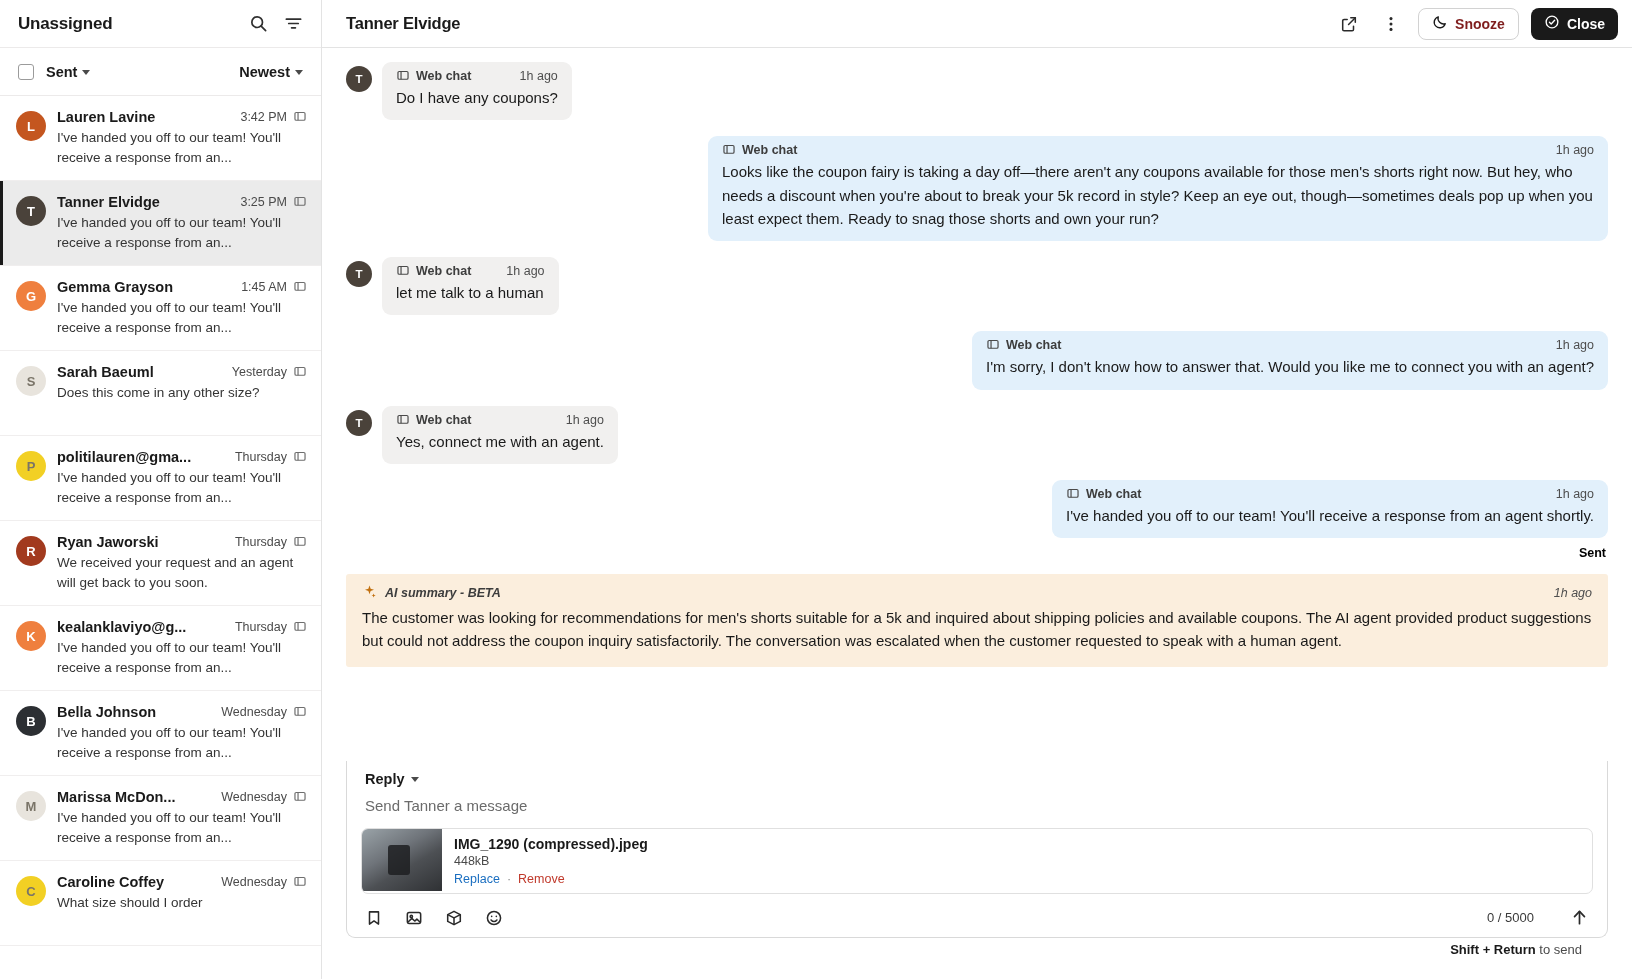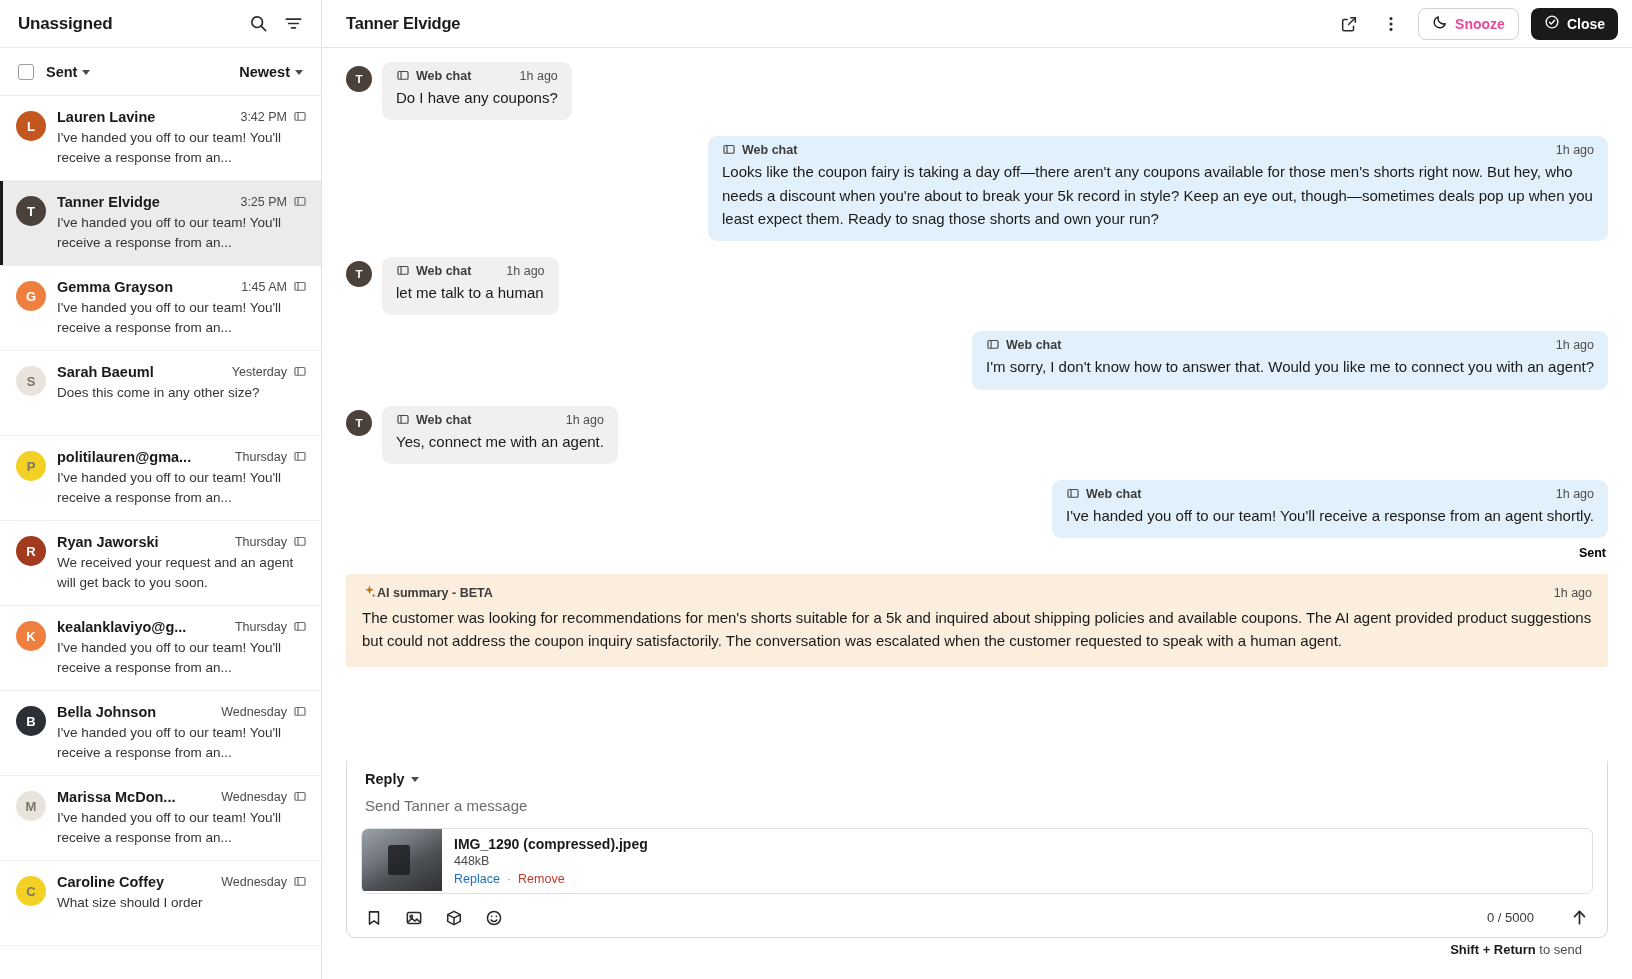--- a/index.html
+++ b/index.html
@@ -132,21 +132,21 @@
     gap: 12px;
   }
   .conv-title { font-size: 16.5px; font-weight: 700; flex: 1; letter-spacing: -0.2px; }
   .btn {
     display: inline-flex; align-items: center; gap: 7px;
     height: 32px; padding: 0 13px;
     border-radius: 8px;
     font-size: 14px; font-weight: 700;
     cursor: pointer;
   }
-  .btn-snooze { border: 1px solid #d2d2d2; color: #ec4899; background: #fff; }
+  .btn-snooze { border: 1px solid #d2d2d2; color: #7f1d1d; background: #fff; }
   .btn-close { background: #1a1a1a; color: #fff; }
   .iconbtn {
     width: 30px; height: 30px;
     display: inline-flex; align-items: center; justify-content: center;
     border-radius: 6px; color: #2a2a2a; cursor: pointer;
   }
 
   .thread {
     flex: 1;
     overflow: hidden;
@@ -188,23 +188,24 @@
     margin: -8px 2px 14px 0;
   }
 
   .ai-summary {
     background: #fbeedd;
     border-radius: 3px;
     padding: 10px 16px 14px 16px;
     margin-bottom: 0px;
   }
   .ai-head {
-    display: flex; align-items: center; 
+    display: flex; align-items: center; gap: 8px;
     font-size: 12.5px; font-weight: 700; color: #3d3d3d;
     margin-bottom: 4px;
+    font-style: italic;
   }
   .ai-head .ago { margin-left: auto; font-weight: 400; color: #4e4e4e; }
   .ai-text { font-size: 15px; line-height: 1.55; color: #1a1a1a; }
 
   
   .composer-wrap { padding: 10px 24px 10px 24px; }
   .offline-bar {
     background: #e2f0fb;
     border: 1px solid #c9dff0;
     border-bottom: none;

